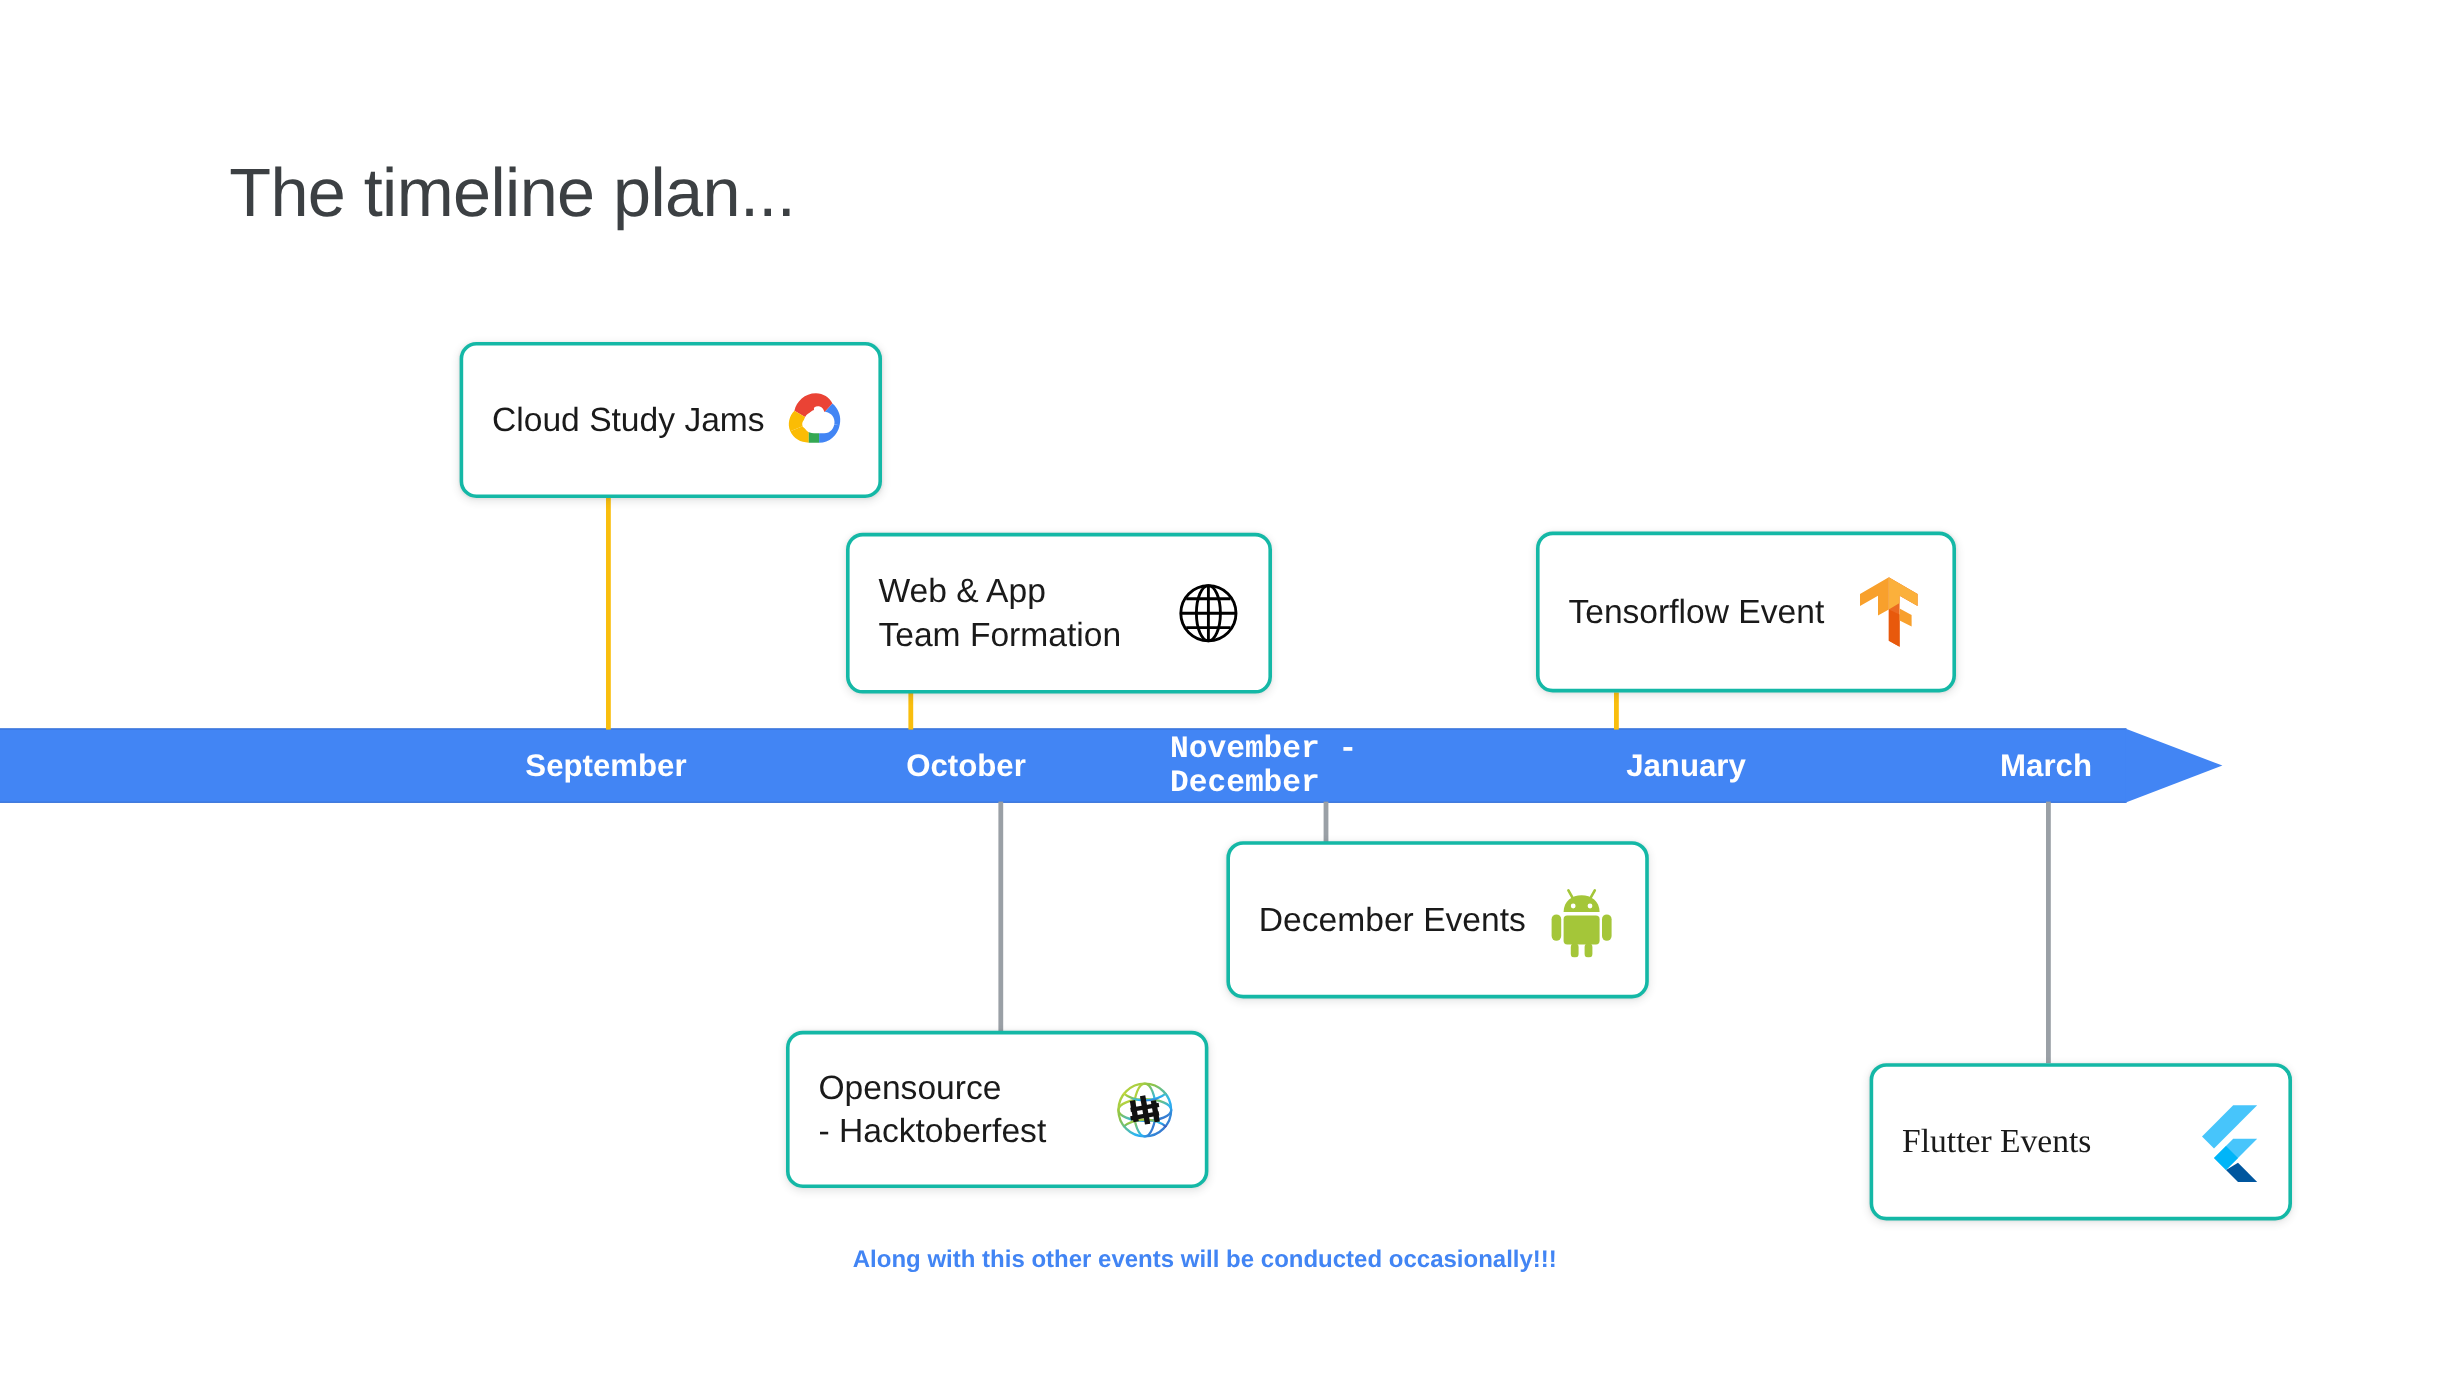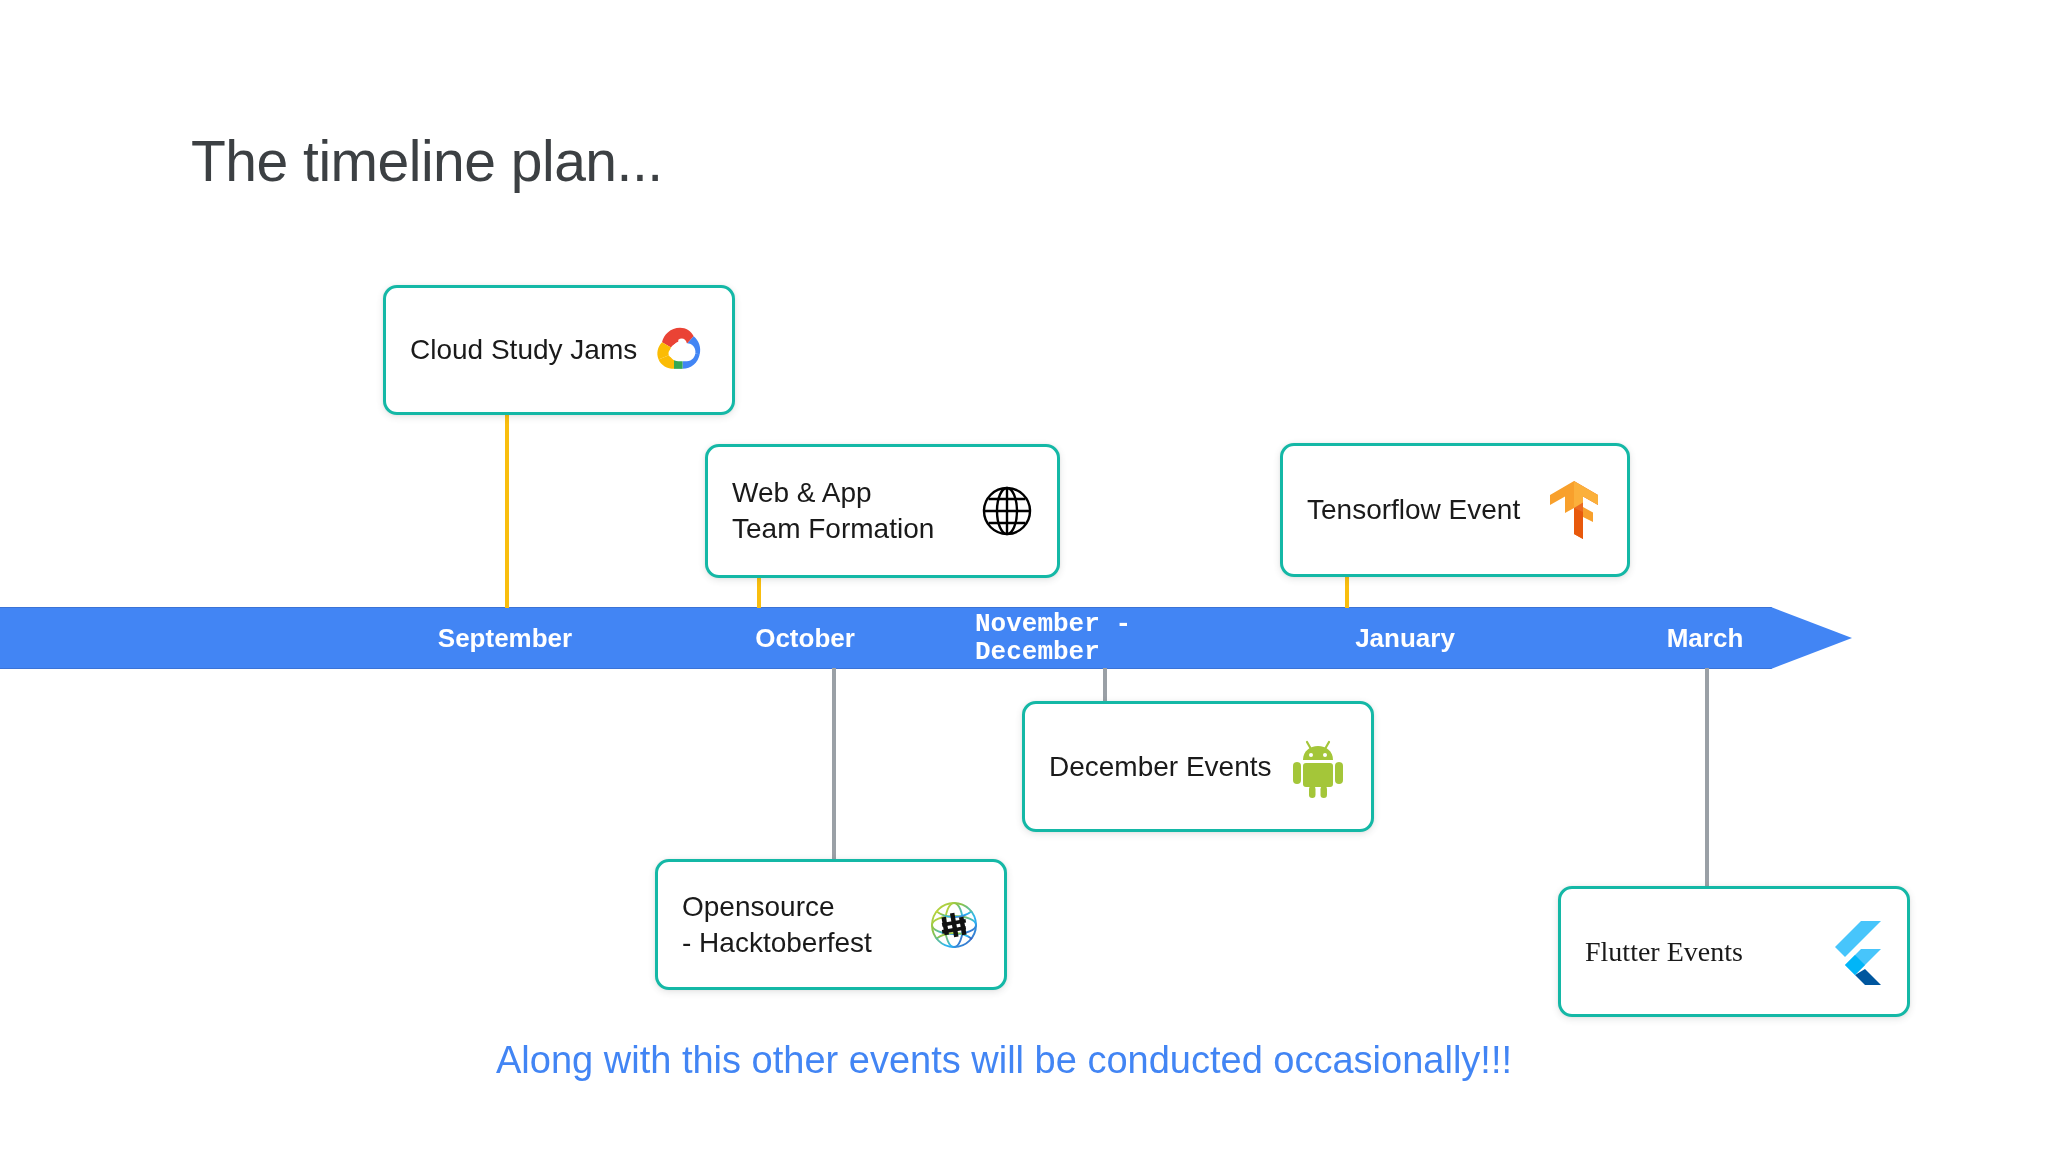--- a/index.html
+++ b/index.html
@@ -116,22 +116,22 @@
     justify-content: center;
   }
 
   
   #footer-note {
     position: absolute;
     left: 0;
     right: 0;
     top: 1039px;
     text-align: center;
-    font-size: 38px;
-    font-weight: 400;
+    font-size: 20px;
+    font-weight: 700;
     color: #4285f4;
   }
   #footer-note .note-inner { display: inline-block; margin-left: -40px; }
 </style>
 </head>
 <body>
 
 <div id="slide">
 
   <div id="page-title">The timeline plan...</div>

